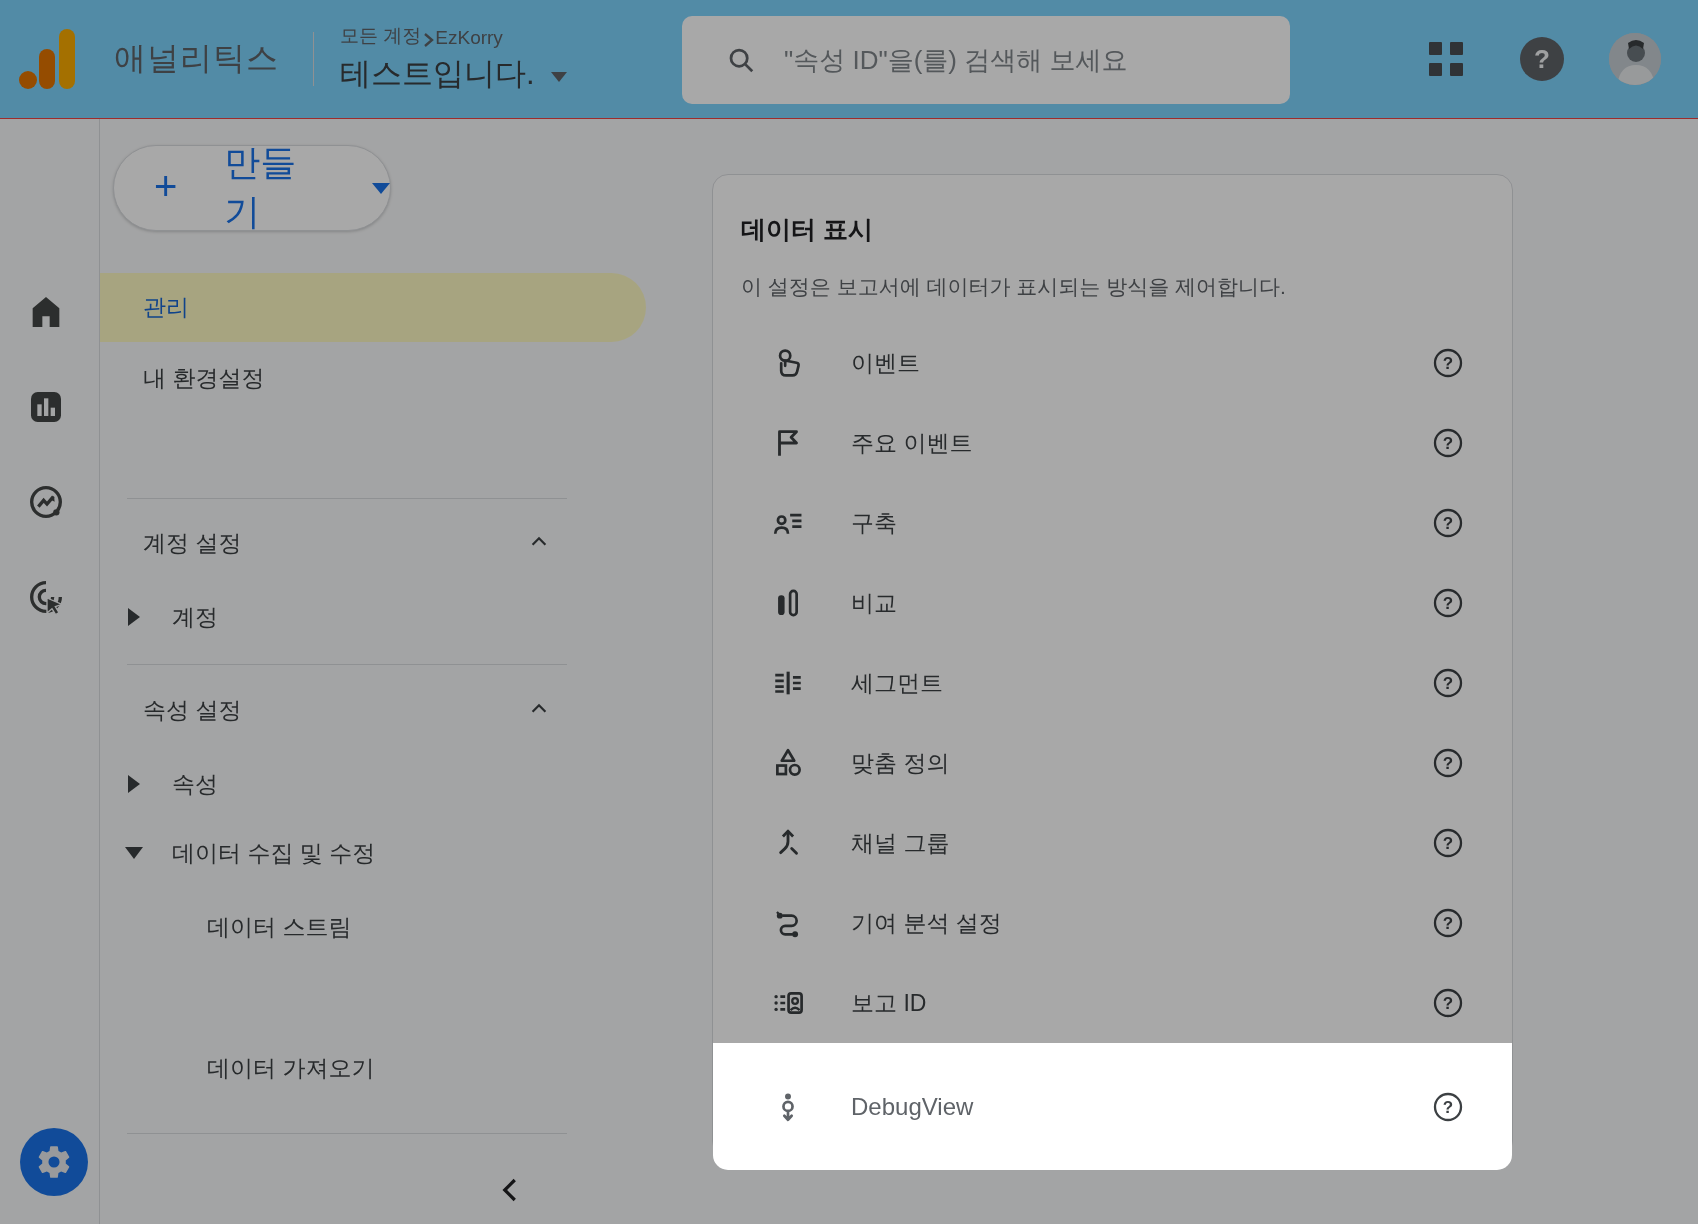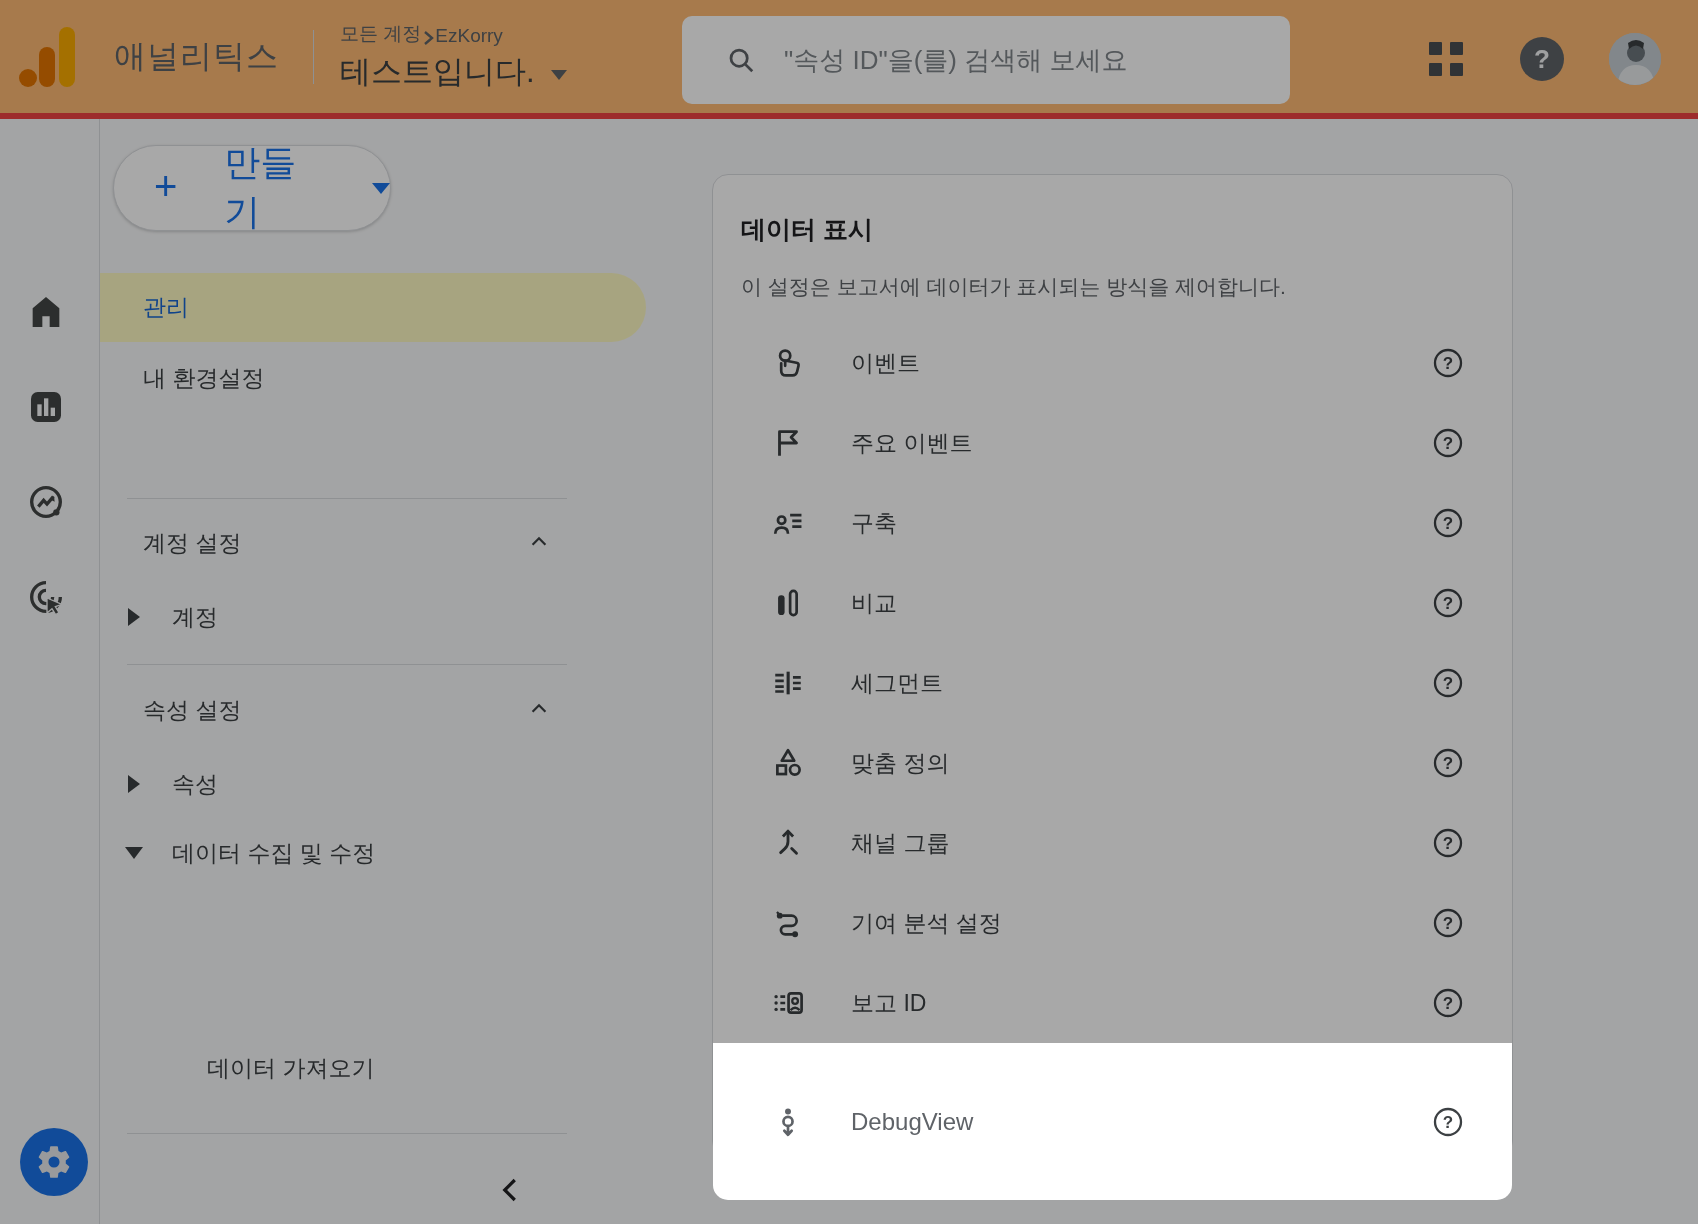--- a/index.html
+++ b/index.html
@@ -2,21 +2,21 @@
 <html><head>
 <meta charset="utf-8">
 <style>
   * { margin:0; padding:0; box-sizing:border-box; }
   html,body { width:1698px; height:1224px; }
   body { font-family:"Liberation Sans", sans-serif; background:#f8f9fa; position:relative; overflow:hidden; }
   .stage { position:absolute; inset:0; background:#f8f9fa; }
 
   
   .header { position:absolute; left:0; top:0; width:1698px; height:119px;
-            background:#fdba74; border-bottom:6px solid #ef4444; display:flex; align-items:center; }
+            background:#7dd3fc; border-bottom:1px solid #ef4444; display:flex; align-items:center; }
   .logo-wrap { display:flex; align-items:center; margin-left:18px; }
   .product-name { font-size:32px; color:#5f6368; margin-left:38px; letter-spacing:1px; }
   .header-divider { width:1px; height:54px; background:#dadce0; margin-left:34px; }
   .account-block { margin-left:26px; display:flex; flex-direction:column; justify-content:center; }
   .breadcrumb { display:flex; align-items:flex-end; font-size:19px; color:#5f6368; }
   .property-row { display:flex; align-items:center; margin-top:4px; cursor:pointer; }
   .property-name { font-size:31px; color:#3c4043; }
   .caret-down { width:0; height:0; border-left:8px solid transparent; border-right:8px solid transparent;
                 border-top:10px solid #5f6368; margin-left:16px; margin-top:6px; }
   .search-box { position:absolute; left:682px; top:16px; width:608px; height:88px; background:#ffffff;
@@ -66,21 +66,21 @@
   
   .card { position:absolute; left:712px; top:174px; width:801px; height:983px; background:#ffffff;
           border:1px solid #dadce0; border-radius:16px; }
   .card-title { position:absolute; left:28px; top:38px; font-size:25px; color:#202124; }
   .card-subtitle { position:absolute; left:28px; top:98px; font-size:21px; color:#5f6368; }
   .rows { position:absolute; left:0; right:0; top:148px; }
   .row { height:80px; display:flex; align-items:center; padding:0 48px 0 58px; cursor:pointer; }
   .row-icon { width:34px; height:34px; flex:0 0 34px; }
   .row-label { font-size:23px; color:#3c4043; margin-left:46px; }
   .help-icon { margin-left:auto; width:32px; height:32px; cursor:pointer; }
-  .row.spotlight { height:157px; background:#ffffff; border-radius:0 0 15px 15px;
+  .row.spotlight { height:127px; background:#ffffff; border-radius:0 0 15px 15px;
                    position:relative; z-index:60; }
   .row.spotlight .row-label { color:#5f6368; font-size:24px; }
 
   
   .overlay { position:absolute; inset:0; background:rgba(0,0,0,0.34); z-index:50; }
 
   svg { display:block; }
 </style>
 </head>
 <body>
@@ -206,20 +206,23 @@
       </svg>
     </div>
     <div class="side-item" style="top:637px">
       <span class="tri right" style="top:19px"></span>
       <span class="side-label child">속성</span>
     </div>
     <div class="side-item" style="top:706px">
       <span class="tri down" style="top:22px"></span>
       <span class="side-label child">데이터 수집 및 수정</span>
     </div>
+    <div class="side-item" style="top:780px">
+      <span class="side-label grandchild">데이터 스트림</span>
+    </div>
     <div class="side-item" style="top:921px">
       <span class="side-label grandchild">데이터 가져오기</span>
     </div>
 
     <div class="side-divider" style="top:1014px"></div>
 
     <div class="collapse-btn">
       <svg width="30" height="32" viewBox="0 0 24 24">
         <path d="M15 4 L7 12 L15 20" fill="none" stroke="#202124" stroke-width="2.6"></path>
       </svg>

